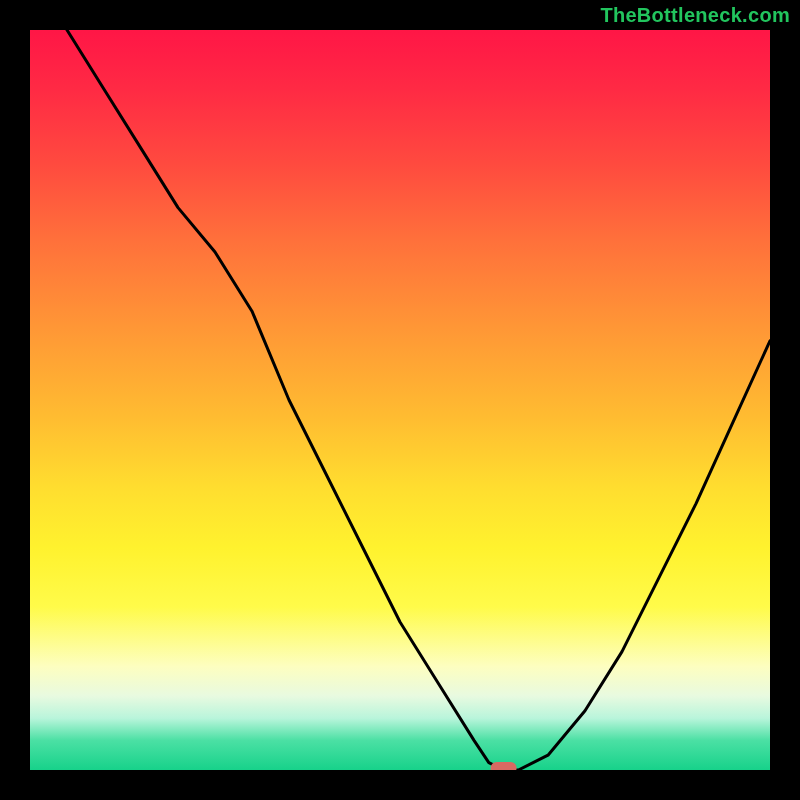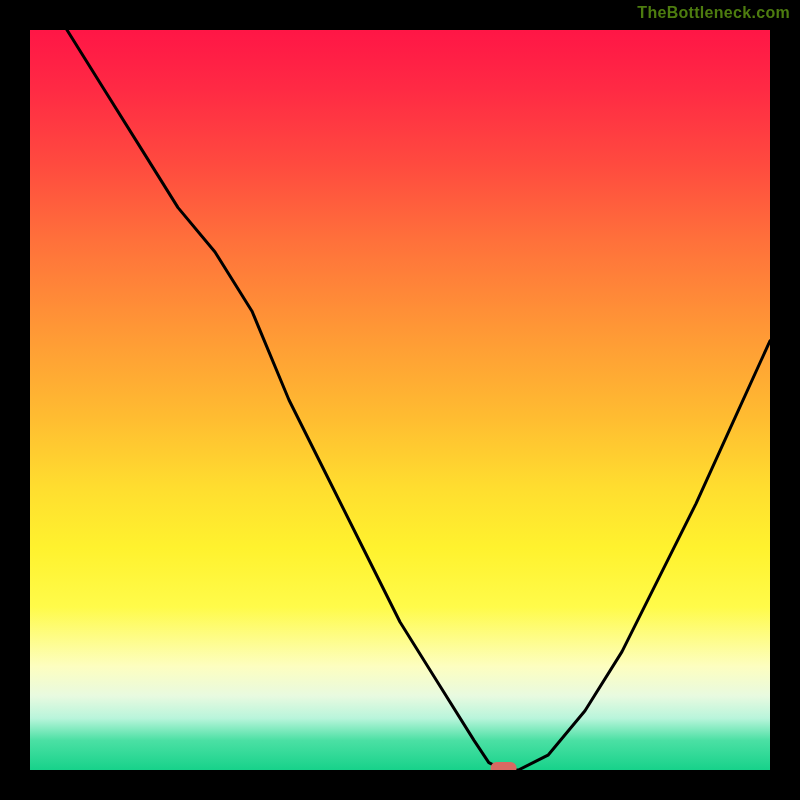--- a/index.html
+++ b/index.html
@@ -14,22 +14,22 @@
   .outer {
     position: relative;
     width: 800px;
     height: 800px;
     background: #000;
   }
   .watermark {
     position: absolute;
     top: 4px;
     right: 10px;
-    color: #4d7c0f;
-    font-size: 16px;
+    color: #22c55e;
+    font-size: 20px;
     font-weight: 600;
     letter-spacing: 0.3px;
   }
   .plot {
     position: absolute;
     left: 30px;
     top: 30px;
     width: 740px;
     height: 740px;
   }

